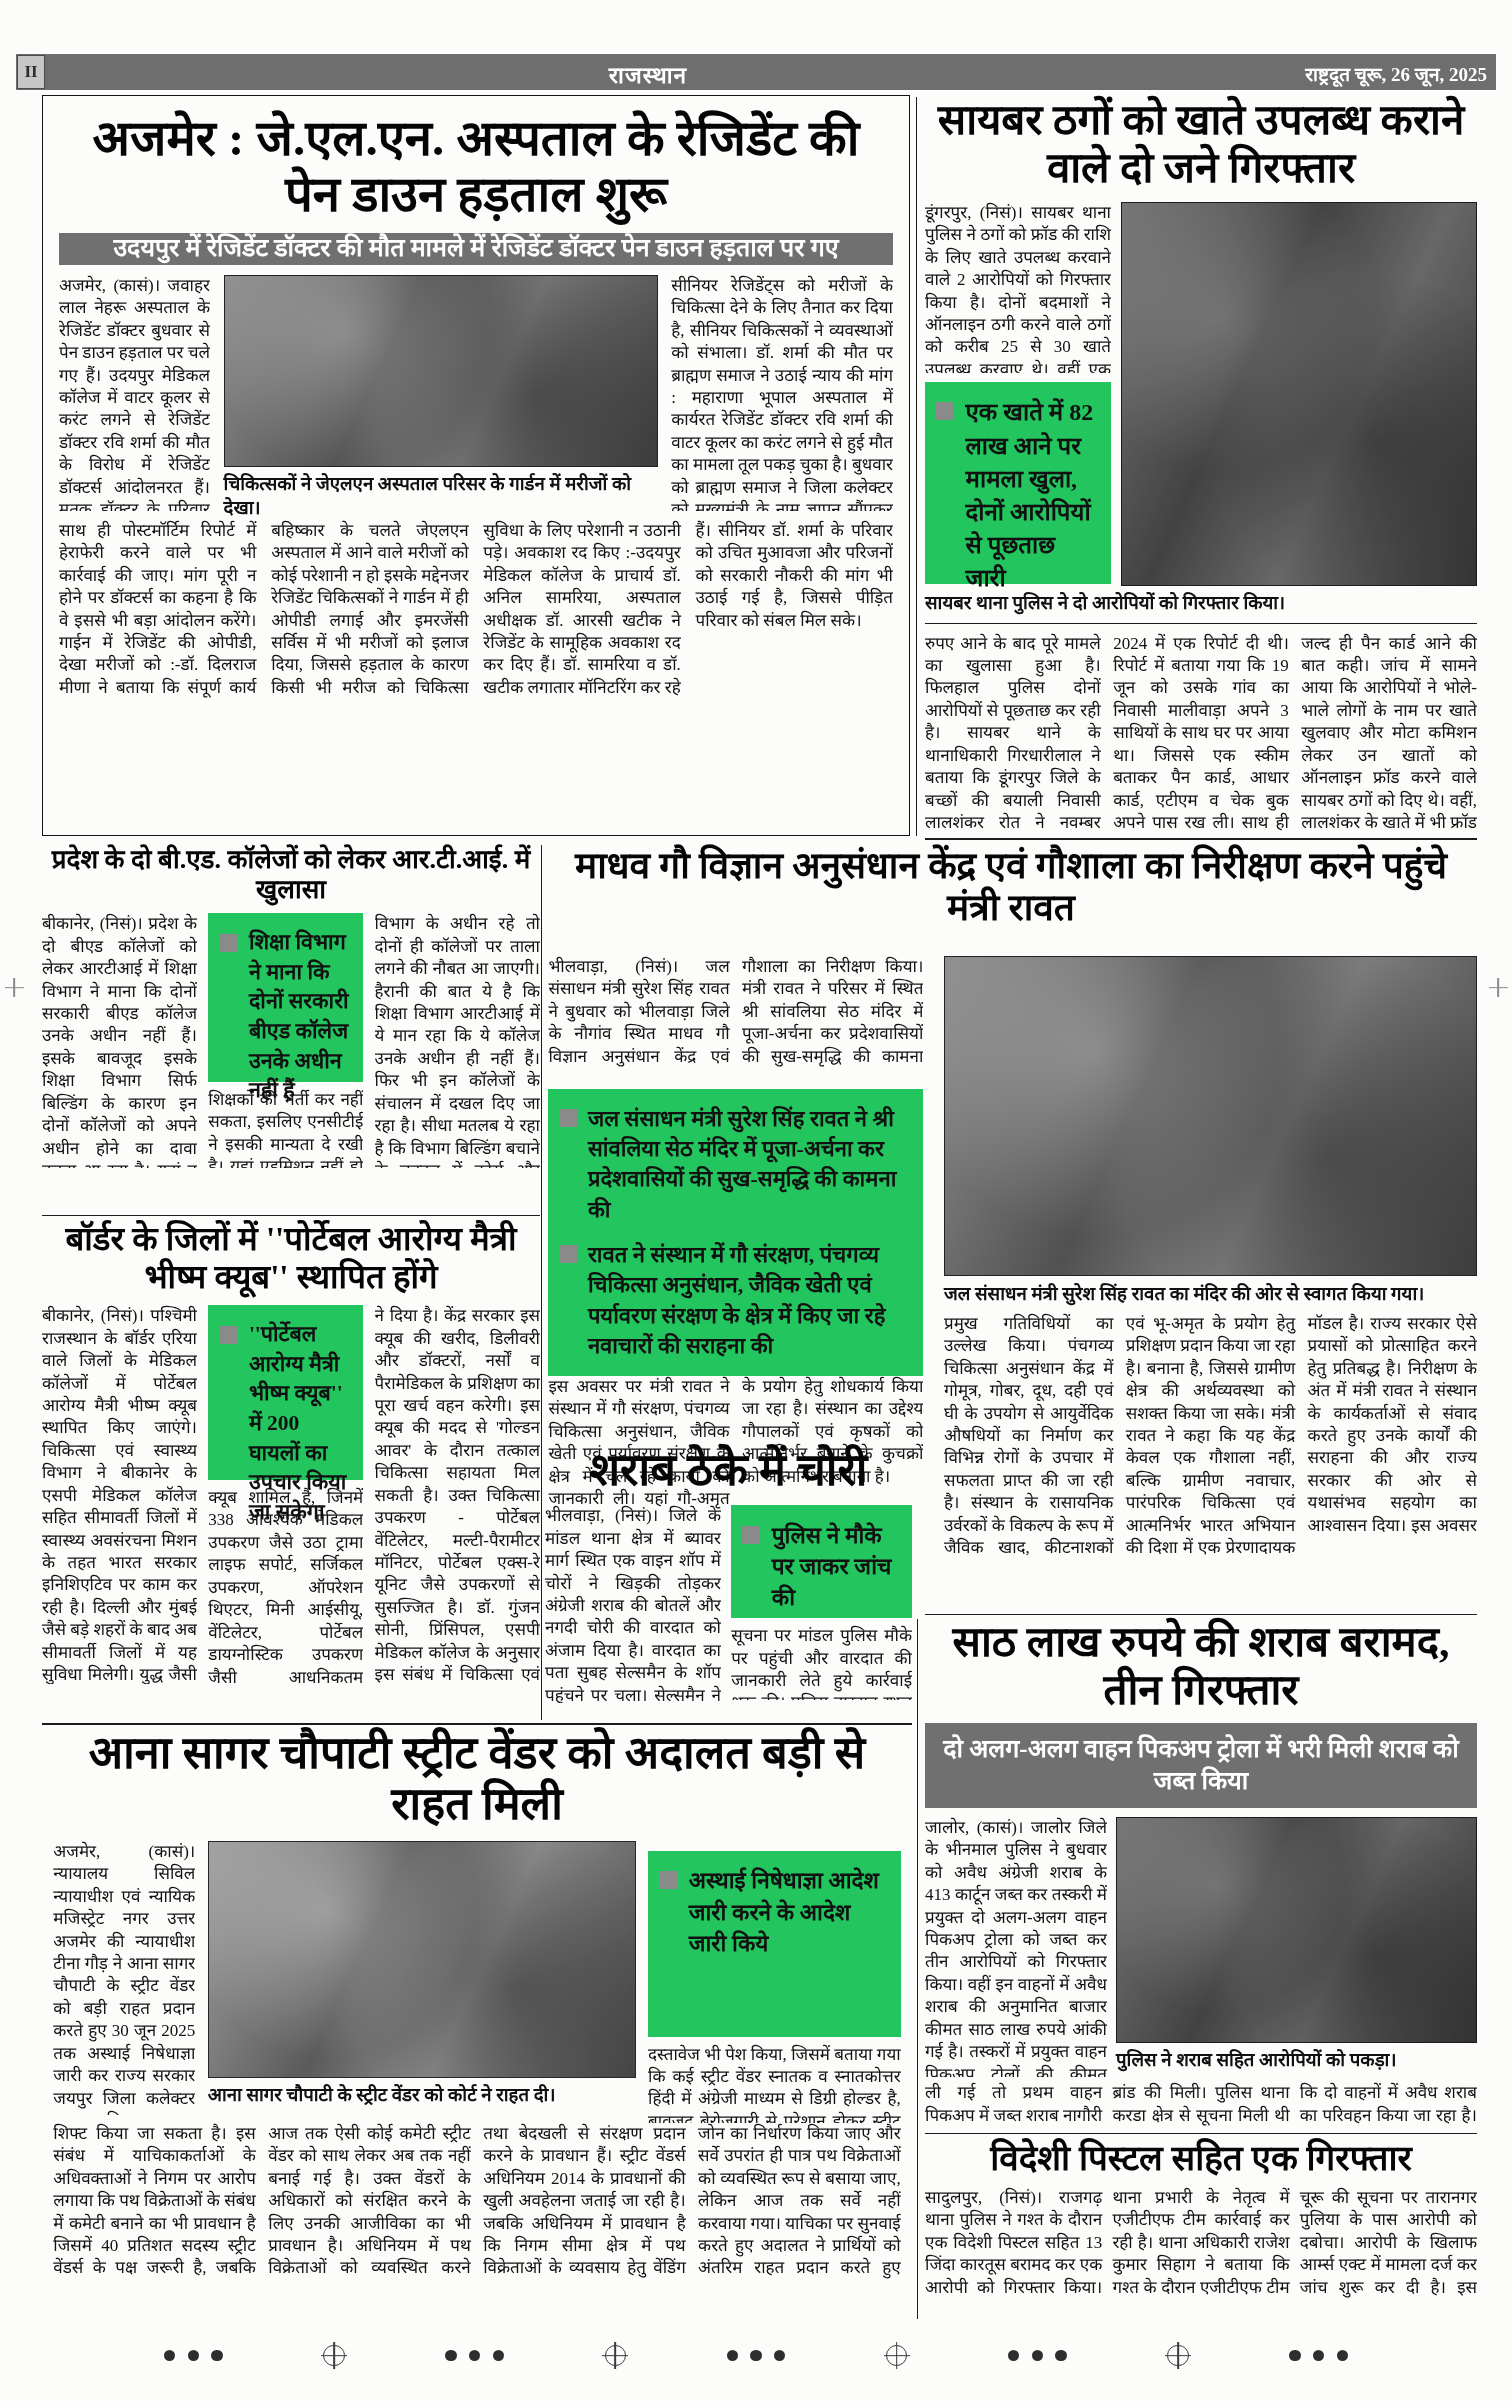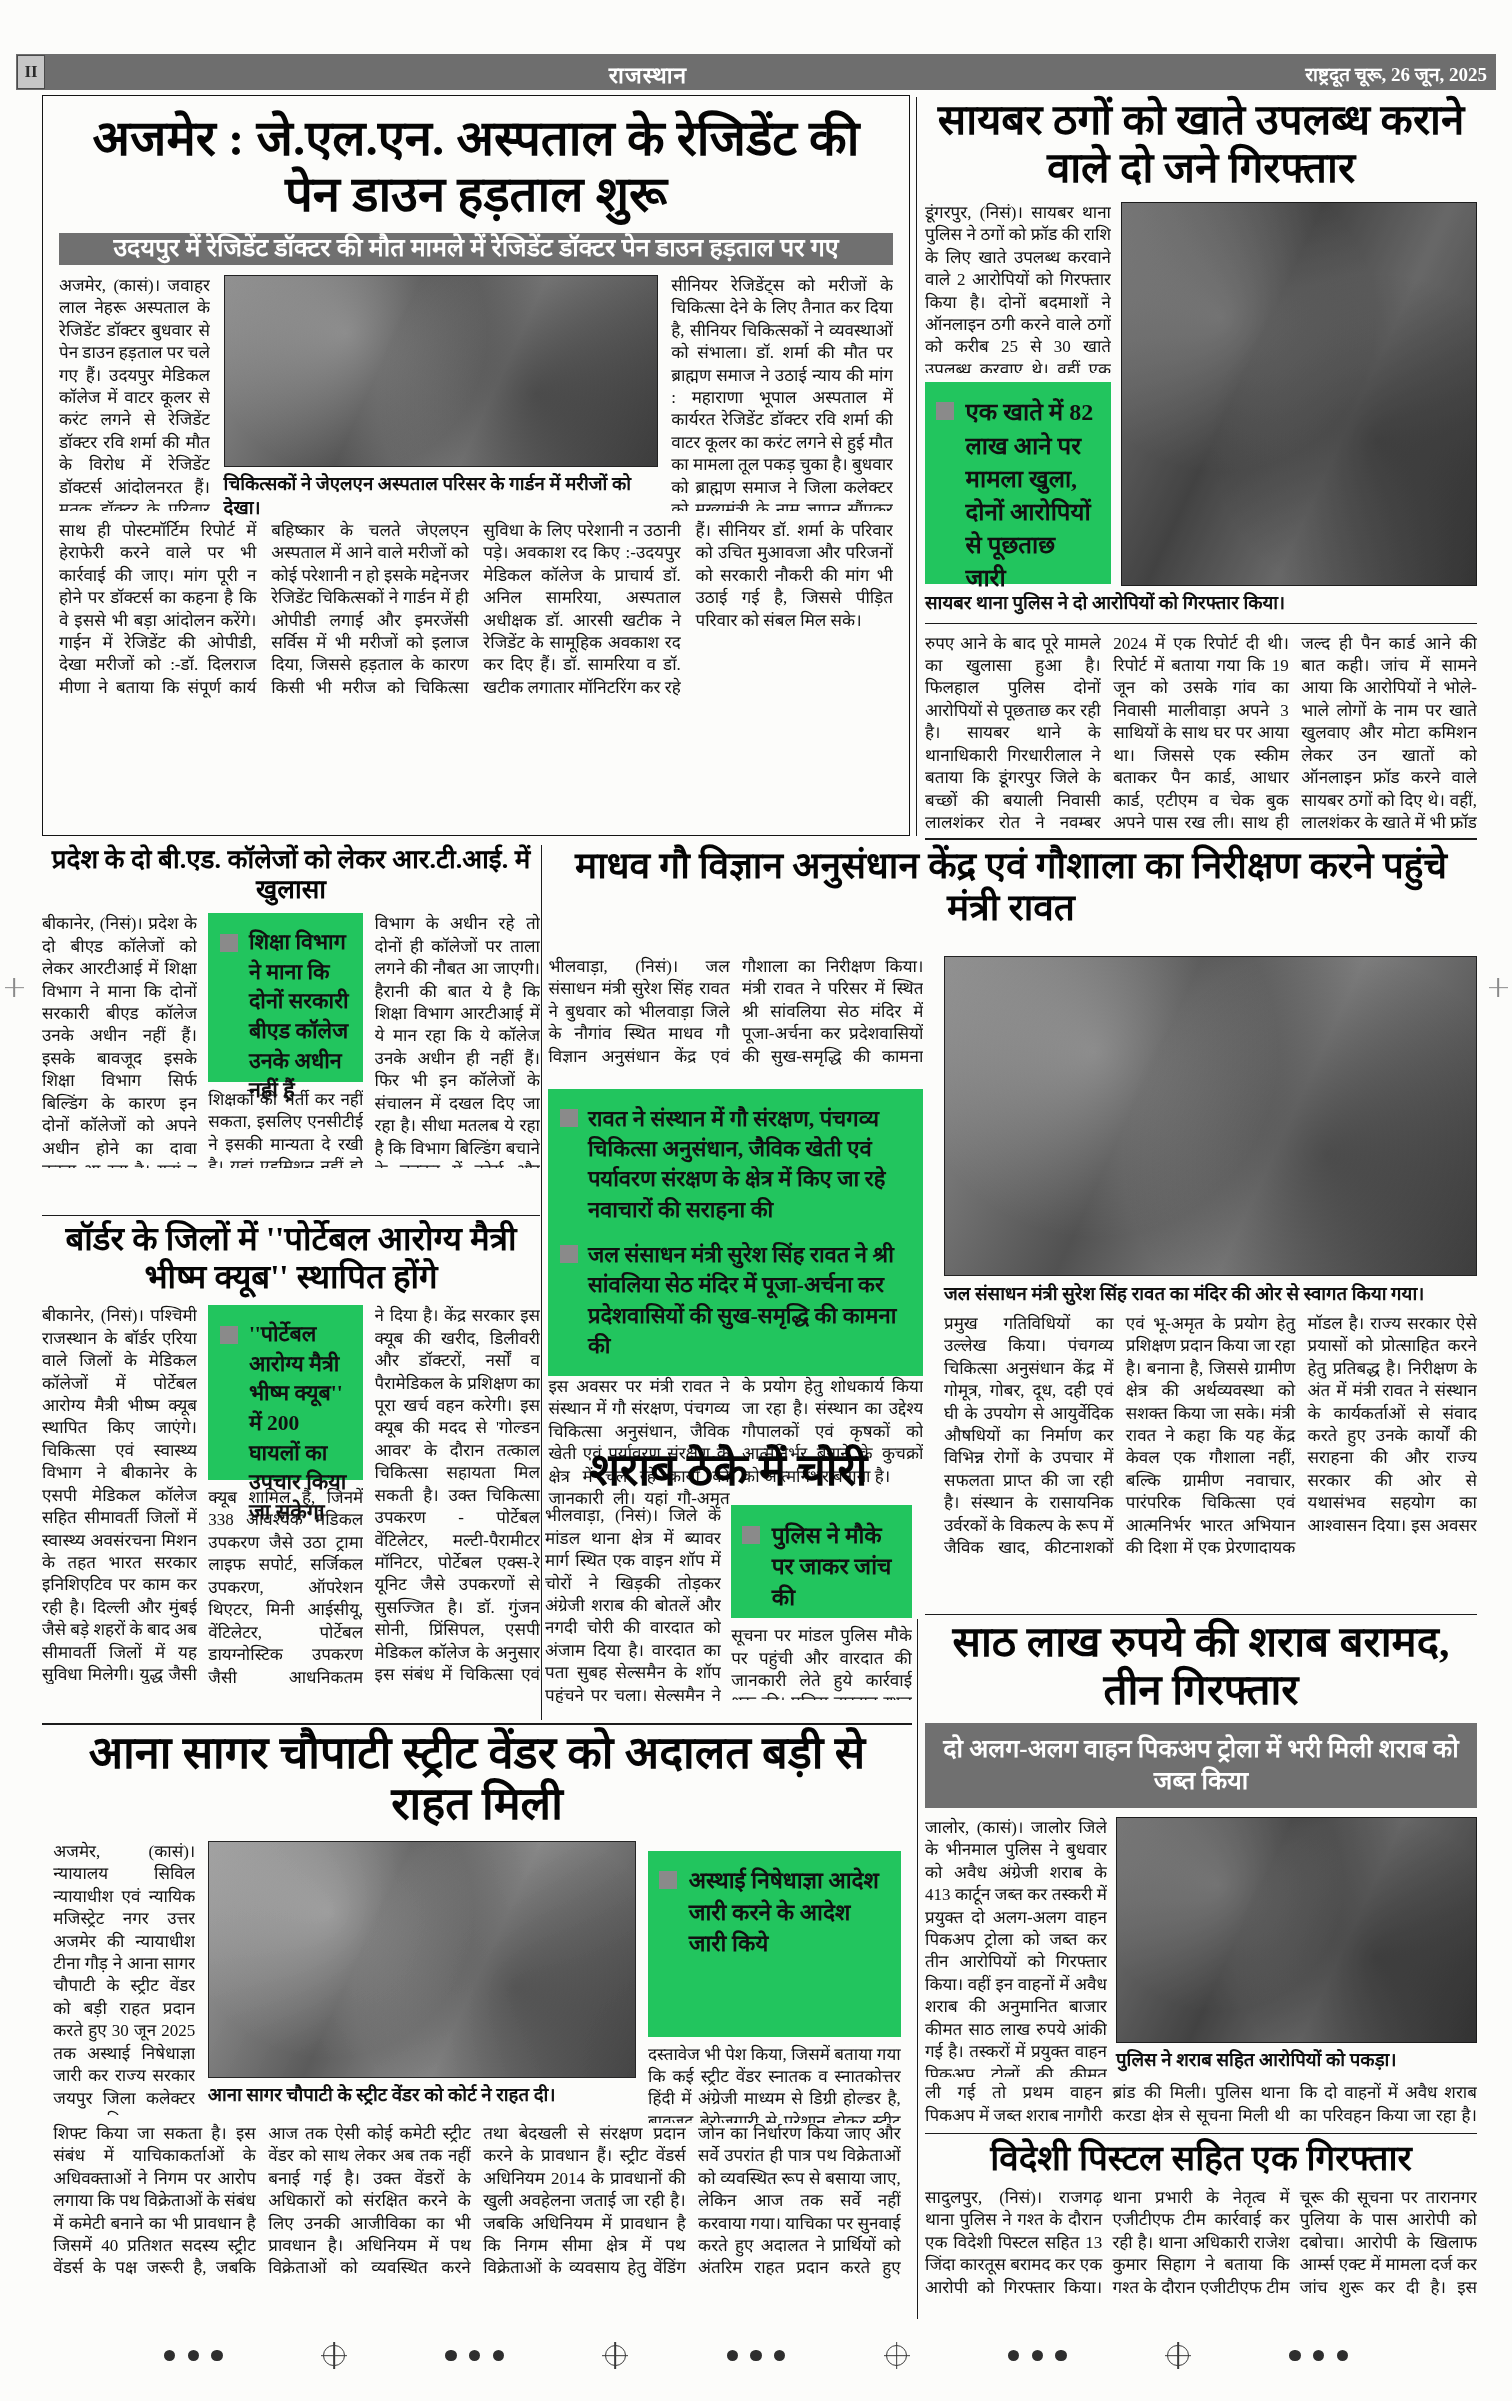--- a/index.html
+++ b/index.html
@@ -191,25 +191,25 @@
     </div>
   </div>
 
   <div class="a4">
     <div class="headline">माधव गौ विज्ञान अनुसंधान केंद्र एवं गौशाला का निरीक्षण करने पहुंचे मंत्री रावत</div>
     <div class="a4-left">
       <div class="a4-top body-txt">भीलवाड़ा, (निसं)। जल संसाधन मंत्री सुरेश सिंह रावत ने बुधवार को भीलवाड़ा जिले के नौगांव स्थित माधव गौ विज्ञान अनुसंधान केंद्र एवं गौशाला का निरीक्षण किया। मंत्री रावत ने परिसर में स्थित श्री सांवलिया सेठ मंदिर में पूजा-अर्चना कर प्रदेशवासियों की सुख-समृद्धि की कामना की। किए जा रहे नवाचारों की सराहना करते हुए कहा कि यह केंद्र भारतीय सांस्कृतिक मूल्यों एवं वैदिक परंपराओं का प्रभावी संवाहक है। उन्होंने कहा कि संस्थान की</div>
       <div class="pq">
         <div class="pq-item">
           <span class="sq"></span>
+          <span class="pq-t">जल संसाधन मंत्री सुरेश सिंह रावत ने श्री सांवलिया सेठ मंदिर में पूजा-अर्चना कर प्रदेशवासियों की सुख-समृद्धि की कामना की</span>
+        </div>
+        <div class="pq-item">
+          <span class="sq"></span>
           <span class="pq-t">रावत ने संस्थान में गौ संरक्षण, पंचगव्य चिकित्सा अनुसंधान, जैविक खेती एवं पर्यावरण संरक्षण के क्षेत्र में किए जा रहे नवाचारों की सराहना की</span>
-        </div>
-        <div class="pq-item">
-          <span class="sq"></span>
-          <span class="pq-t">जल संसाधन मंत्री सुरेश सिंह रावत ने श्री सांवलिया सेठ मंदिर में पूजा-अर्चना कर प्रदेशवासियों की सुख-समृद्धि की कामना की</span>
         </div>
       </div>
       <div class="a4-mid body-txt">इस अवसर पर मंत्री रावत ने संस्थान में गौ संरक्षण, पंचगव्य चिकित्सा अनुसंधान, जैविक खेती एवं पर्यावरण संरक्षण के क्षेत्र में चल रहे कार्यों की जानकारी ली। यहां गौ-अमृत के प्रयोग हेतु शोधकार्य किया जा रहा है। संस्थान का उद्देश्य गौपालकों एवं कृषकों को आत्मनिर्भर बनाने के कुचक्रों को आत्मनिर्भर बनाना है।</div>
     </div>
     <div class="a4-right">
       <div class="photo"></div>
       <div class="caption">जल संसाधन मंत्री सुरेश सिंह रावत का मंदिर की ओर से स्वागत किया गया।</div>
       <div class="a4-body2 body-txt">प्रमुख गतिविधियों का उल्लेख किया। पंचगव्य चिकित्सा अनुसंधान केंद्र में गोमूत्र, गोबर, दूध, दही एवं घी के उपयोग से आयुर्वेदिक औषधियों का निर्माण कर विभिन्न रोगों के उपचार में सफलता प्राप्त की जा रही है। संस्थान के रासायनिक उर्वरकों के विकल्प के रूप में जैविक खाद, कीटनाशकों एवं भू-अमृत के प्रयोग हेतु प्रशिक्षण प्रदान किया जा रहा है। बनाना है, जिससे ग्रामीण क्षेत्र की अर्थव्यवस्था को सशक्त किया जा सके। मंत्री रावत ने कहा कि यह केंद्र केवल एक गौशाला नहीं, बल्कि ग्रामीण नवाचार, पारंपरिक चिकित्सा एवं आत्मनिर्भर भारत अभियान की दिशा में एक प्रेरणादायक मॉडल है। राज्य सरकार ऐसे प्रयासों को प्रोत्साहित करने हेतु प्रतिबद्ध है। निरीक्षण के अंत में मंत्री रावत ने संस्थान के कार्यकर्ताओं से संवाद करते हुए उनके कार्यों की सराहना की और राज्य सरकार की ओर से यथासंभव सहयोग का आश्वासन दिया। इस अवसर पर मंत्री रावत का स्वागत किया गया।</div>
     </div>
   </div>

